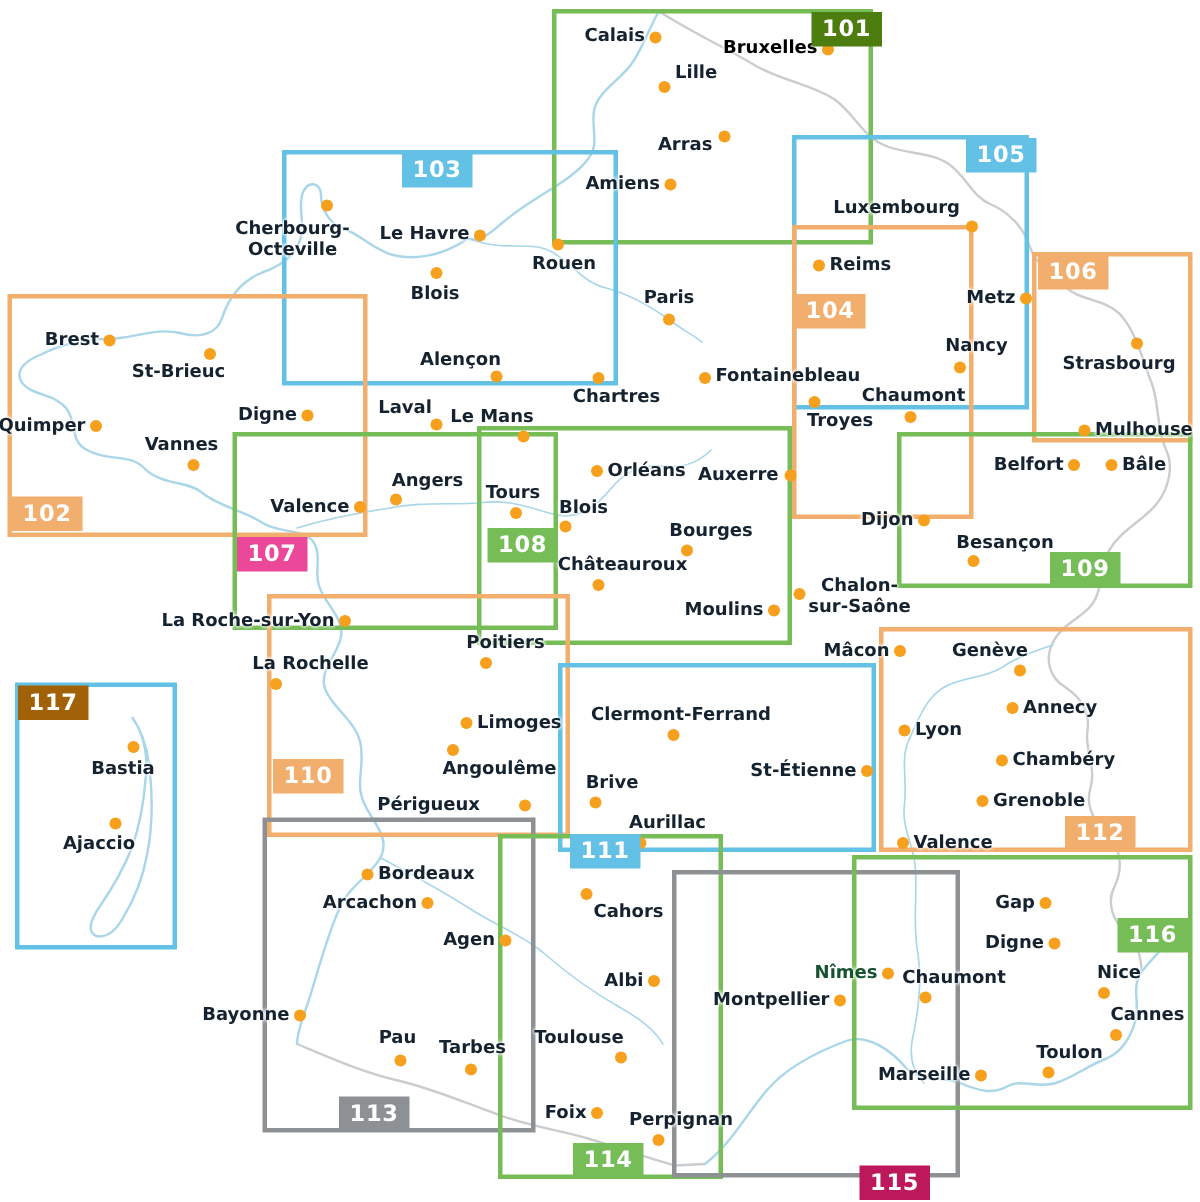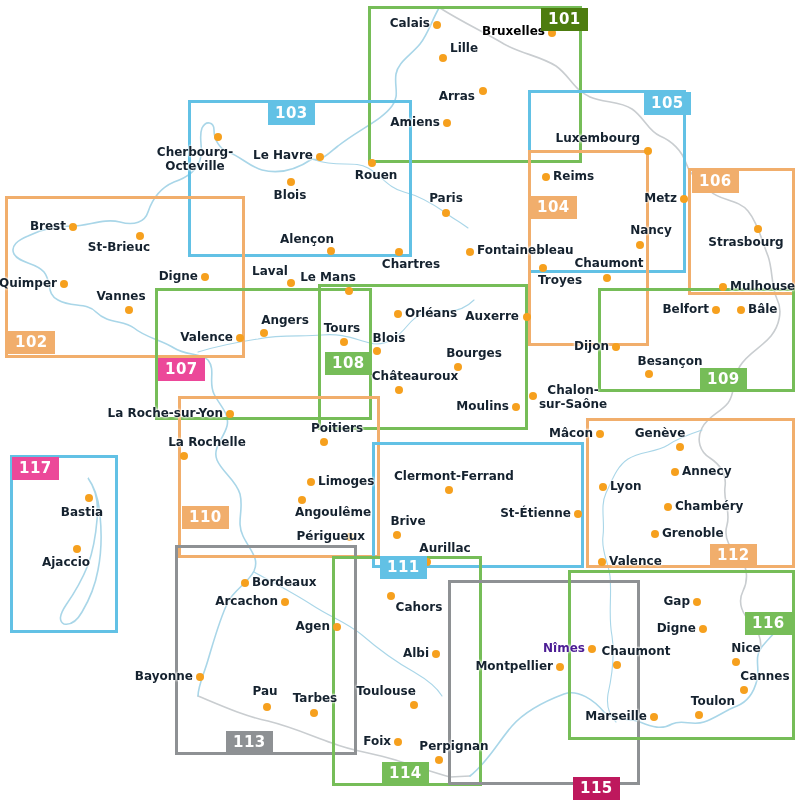--- a/index.html
+++ b/index.html
@@ -81,21 +81,21 @@
       <div class="badge" style="left: 710px; top: 544px; background: rgb(241, 174, 108);">112</div>
       <div class="region" style="left: 175px; top: 545px; width: 182px; height: 210px; border-color: rgb(142, 145, 148);"></div>
       <div class="badge" style="left: 226px; top: 731px; background: rgb(142, 145, 148);">113</div>
       <div class="region" style="left: 332px; top: 556px; width: 150px; height: 230px; border-color: rgb(118, 189, 88);"></div>
       <div class="badge" style="left: 382px; top: 762px; background: rgb(118, 189, 88);">114</div>
       <div class="region" style="left: 448px; top: 580px; width: 192px; height: 205px; border-color: rgb(142, 145, 148);"></div>
       <div class="badge" style="left: 573px; top: 761px; background: #be185d; margin-top: 16px;">115</div>
       <div class="region" style="left: 568px; top: 570px; width: 227px; height: 170px; border-color: rgb(118, 189, 88);"></div>
       <div class="badge" style="left: 745px; top: 612px; background: rgb(118, 189, 88);">116</div>
       <div class="region" style="left: 10px; top: 455px; width: 108px; height: 178px; border-color: rgb(98, 193, 229);"></div>
-      <div class="badge" style="left: 12px; top: 457px; background: #ec4899;">117</div>
+      <div class="badge" style="left: 12px; top: 457px; background: #a16207;">117</div>
     </div>
   <div id="cities">
       <div class="dot" style="left: 437px; top: 25px; background: rgb(246, 160, 30);"></div>
       <div class="city" style="color: rgb(21, 34, 47); top: 24px; transform: translateY(-50%); right: 370px; text-align: right;">Calais</div>
       <div class="dot" style="left: 552px; top: 33px; background: rgb(246, 160, 30);"></div>
       <div class="city" style="color: #000000; top: 32px; transform: translateY(-50%); right: 255px; text-align: right;">Bruxelles</div>
       <div class="dot" style="left: 443px; top: 58px; background: rgb(246, 160, 30);"></div>
       <div class="city" style="color: rgb(21, 34, 47); top: 49px; transform: translateY(-50%); left: 450px; text-align: left;">Lille</div>
       <div class="dot" style="left: 483px; top: 91px; background: rgb(246, 160, 30);"></div>
       <div class="city" style="color: rgb(21, 34, 47); top: 97px; transform: translateY(-50%); right: 325px; text-align: right;">Arras</div>
@@ -199,21 +199,21 @@
       <div class="city" style="color: rgb(21, 34, 47); top: 514px; transform: translateY(-50%); right: 229px; text-align: right;">St-Étienne</div>
       <div class="dot" style="left: 668px; top: 507px; background: rgb(246, 160, 30);"></div>
       <div class="city" style="color: rgb(21, 34, 47); top: 507px; transform: translateY(-50%); left: 675px; text-align: left;">Chambéry</div>
       <div class="dot" style="left: 302px; top: 500px; background: rgb(246, 160, 30);"></div>
       <div class="city" style="color: rgb(21, 34, 47); top: 513px; transform: translate(-50%, -50%); left: 333px; text-align: center;">Angoulême</div>
       <div class="dot" style="left: 655px; top: 534px; background: rgb(246, 160, 30);"></div>
       <div class="city" style="color: rgb(21, 34, 47); top: 534px; transform: translateY(-50%); left: 662px; text-align: left;">Grenoble</div>
       <div class="dot" style="left: 397px; top: 535px; background: rgb(246, 160, 30);"></div>
       <div class="city" style="color: rgb(21, 34, 47); top: 522px; transform: translate(-50%, -50%); left: 408px; text-align: center;">Brive</div>
       <div class="dot" style="left: 350px; top: 537px; background: rgb(246, 160, 30);"></div>
-      <div class="city" style="color: rgb(21, 34, 47); top: 537px; transform: translateY(-50%); right: 435px; text-align: left;">Périgueux</div>
+      <div class="city" style="color: rgb(21, 34, 47); top: 537px; transform: translateY(-50%); right: 480px; text-align: left;">Périgueux</div>
       <div class="dot" style="left: 427px; top: 562px; background: rgb(246, 160, 30);"></div>
       <div class="city" style="color: rgb(21, 34, 47); top: 549px; transform: translate(-50%, -50%); left: 445px; text-align: center;">Aurillac</div>
       <div class="dot" style="left: 602px; top: 562px; background: rgb(246, 160, 30);"></div>
       <div class="city" style="color: rgb(21, 34, 47); top: 562px; transform: translateY(-50%); left: 609px; text-align: left;">Valence</div>
       <div class="dot" style="left: 89px; top: 498px; background: rgb(246, 160, 30);"></div>
       <div class="city" style="color: rgb(21, 34, 47); top: 513px; transform: translate(-50%, -50%); left: 82px; text-align: center;">Bastia</div>
       <div class="dot" style="left: 77px; top: 549px; background: rgb(246, 160, 30);"></div>
       <div class="city" style="color: rgb(21, 34, 47); top: 563px; transform: translate(-50%, -50%); left: 66px; text-align: center;">Ajaccio</div>
       <div class="dot" style="left: 245px; top: 583px; background: rgb(246, 160, 30);"></div>
       <div class="city" style="color: rgb(21, 34, 47); top: 583px; transform: translateY(-50%); left: 252px; text-align: left;">Bordeaux</div>
@@ -223,21 +223,21 @@
       <div class="city" style="color: rgb(21, 34, 47); top: 602px; transform: translateY(-50%); right: 522px; text-align: right;">Arcachon</div>
       <div class="dot" style="left: 391px; top: 596px; background: rgb(246, 160, 30);"></div>
       <div class="city" style="color: rgb(21, 34, 47); top: 608px; transform: translate(-50%, -50%); left: 419px; text-align: center;">Cahors</div>
       <div class="dot" style="left: 703px; top: 629px; background: rgb(246, 160, 30);"></div>
       <div class="city" style="color: rgb(21, 34, 47); top: 629px; transform: translateY(-50%); right: 104px; text-align: right;">Digne</div>
       <div class="dot" style="left: 736px; top: 662px; background: rgb(246, 160, 30);"></div>
       <div class="city" style="color: rgb(21, 34, 47); top: 649px; transform: translate(-50%, -50%); left: 746px; text-align: center;">Nice</div>
       <div class="dot" style="left: 337px; top: 627px; background: rgb(246, 160, 30);"></div>
       <div class="city" style="color: rgb(21, 34, 47); top: 627px; transform: translateY(-50%); right: 470px; text-align: right;">Agen</div>
       <div class="dot" style="left: 592px; top: 649px; background: rgb(246, 160, 30);"></div>
-      <div class="city" style="color: #4c1d95; top: 649px; transform: translateY(-50%); right: 215px; text-align: right;">Nîmes</div>
+      <div class="city" style="color: #14532d; top: 649px; transform: translateY(-50%); right: 215px; text-align: right;">Nîmes</div>
       <div class="dot" style="left: 617px; top: 665px; background: rgb(246, 160, 30);"></div>
       <div class="city" style="color: rgb(21, 34, 47); top: 652px; transform: translate(-50%, -50%); left: 636px; text-align: center;">Chaumont</div>
       <div class="dot" style="left: 436px; top: 654px; background: rgb(246, 160, 30);"></div>
       <div class="city" style="color: rgb(21, 34, 47); top: 654px; transform: translateY(-50%); right: 371px; text-align: right;">Albi</div>
       <div class="dot" style="left: 560px; top: 667px; background: rgb(246, 160, 30);"></div>
       <div class="city" style="color: rgb(21, 34, 47); top: 667px; transform: translateY(-50%); right: 247px; text-align: left;">Montpellier</div>
       <div class="dot" style="left: 744px; top: 690px; background: rgb(246, 160, 30);"></div>
       <div class="city" style="color: rgb(21, 34, 47); top: 677px; transform: translate(-50%, -50%); left: 765px; text-align: center;">Cannes</div>
       <div class="dot" style="left: 200px; top: 677px; background: rgb(246, 160, 30);"></div>
       <div class="city" style="color: rgb(21, 34, 47); top: 677px; transform: translateY(-50%); right: 607px; text-align: right;">Bayonne</div>

